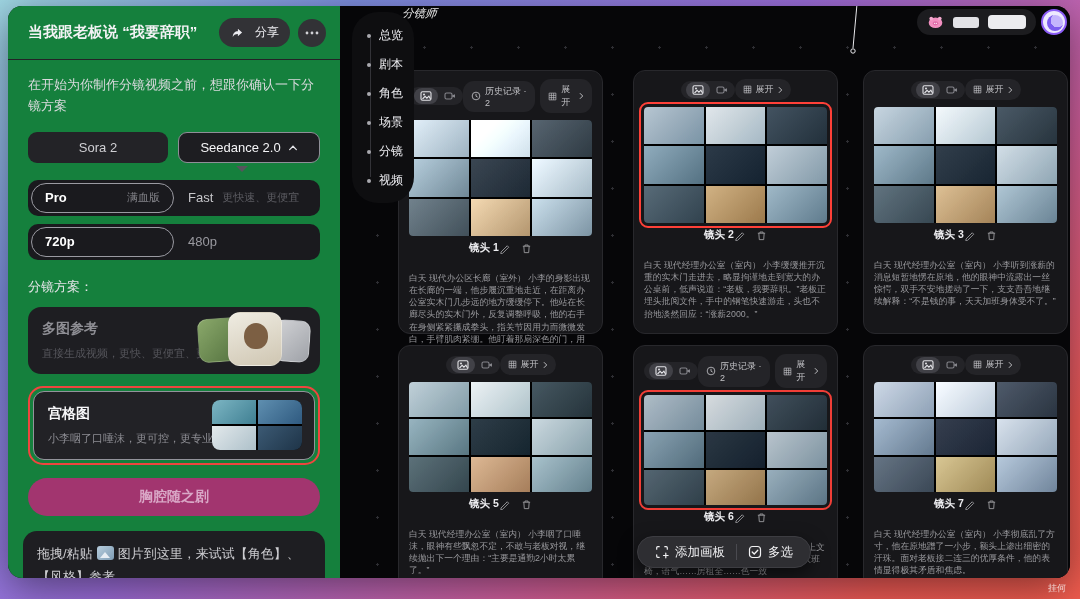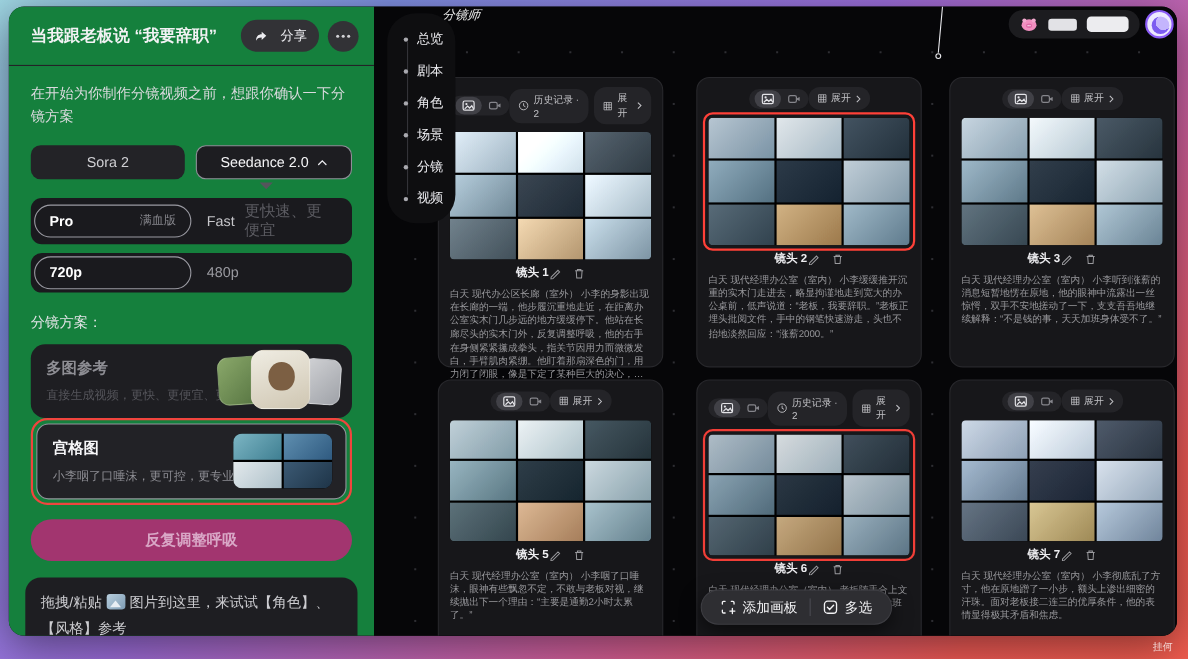--- a/index.html
+++ b/index.html
@@ -17,32 +17,32 @@
   .lp-body{padding:2px 20px 0;flex:1}
   .intro{font-size:13px;color:#dadade;line-height:1.65;margin:12px 0 15px}
   .model-row{display:flex;gap:10px}
   .model-btn{flex:1;height:31px;border-radius:9px;background:#232327;color:#cfcfd3;font-size:13px;display:flex;align-items:center;justify-content:center;gap:7px;cursor:pointer}
   .model-btn.sel{background:#1d1d21;border:1.5px solid #8f8f98;color:#f4f4f6;font-weight:400}
   .ptr{width:0;height:0;border-left:6px solid transparent;border-right:6px solid transparent;border-top:6px solid #55555c;margin:3px 72px 0 auto}
   .opt-group{display:flex;align-items:center;background:#1a1a1e;border-radius:10px;margin-top:8px;padding:3px}
   .opt-outline{flex:1;height:30px;border:1.5px solid #9a9aa2;border-radius:16px;display:flex;align-items:center;justify-content:space-between;padding:0 13px;color:#fff;font-weight:700;font-size:13px;cursor:pointer}
   .opt-outline .odesc{color:#86868c;font-weight:400;font-size:11px}
   .opt-plain{flex:1;display:flex;align-items:center;gap:9px;padding:0 14px;font-size:13px;color:#c6c6ca;cursor:pointer}
-  .opt-plain .odesc{color:#5c5c62;font-size:14px}
+  .opt-plain .odesc{color:#5c5c62;font-size:11px}
   .plan-heading{margin-top:18px;font-size:13px;color:#e4e4e8}
   .plan-card{position:relative;margin-top:11px;background:#1e1e22;border-radius:13px;padding:13px 14px;min-height:62px;cursor:pointer;overflow:hidden}
   .plan-card .ptitle{font-size:14px;font-weight:700;color:#8e8e94}
   .plan-card .pdesc{font-size:11px;color:#55555b;margin-top:8px;white-space:nowrap;overflow:hidden}
   .thumbstack{position:absolute;right:8px;top:50%;transform:translateY(-50%);width:116px;height:58px}
   .thumbstack span{position:absolute;border:1px solid rgba(255,255,255,.16)}
   .t1{left:2px;top:7px;width:44px;height:44px;border-radius:10px;background:linear-gradient(135deg,#8aa86a,#52703e);transform:rotate(-4deg)}
   .t2{left:32px;top:1px;width:54px;height:54px;border-radius:12px;background:linear-gradient(160deg,#efece2,#cfc6b2);z-index:2}
   .t2::after{content:'';position:absolute;left:15px;top:10px;width:24px;height:26px;border-radius:50% 50% 46% 46%;background:#7c5f43}
   .t3{left:78px;top:9px;width:36px;height:42px;border-radius:10px;background:linear-gradient(135deg,#d2d3d6,#9fa2a8);transform:rotate(4deg)}
-  .hlwrap{border:2.5px solid #f0453e;border-radius:15px;padding:3px;}
+  .hlwrap{border:2.5px solid #f0453e;border-radius:15px;padding:3px;margin-top:12px}
   .grid-card{position:relative;background:#222226;border:1px solid #93939b;border-radius:11px;padding:13px 14px;min-height:66px;cursor:pointer}
   .grid-card .ptitle{color:#f6f6f8}
   .grid-card .pdesc{color:#8e8e94}
   .gthumb{position:absolute;right:12px;top:50%;transform:translateY(-50%);width:90px;height:50px;display:grid;grid-template-columns:1fr 1fr;grid-template-rows:1fr 1fr;gap:2px;background:#000;border-radius:8px;overflow:hidden}
   .q1{background:linear-gradient(135deg,#7db6c4,#3f7f92)}.q2{background:linear-gradient(135deg,#5f8fb0,#2f5a80)}
   .q3{background:linear-gradient(135deg,#e3e9ec,#adc0c9)}.q4{background:linear-gradient(135deg,#3c5a74,#1e3448)}
   .confirm{margin-top:13px;height:38px;border-radius:20px;background:#a2356f;color:#d9a7c6;font-size:14px;font-weight:600;display:flex;align-items:center;justify-content:center;cursor:pointer}
   .hint{margin:15px -5px 0;background:#1e1e22;border-radius:14px;padding:12px 14px;font-size:13px;color:#cdcdd1;line-height:1.75}
   .img-chip{display:inline-block;width:17px;height:14px;border-radius:3px;background:linear-gradient(135deg,#b8cede,#7e9cb4);vertical-align:-2px;margin:0 4px;position:relative;overflow:hidden}
   .img-chip::after{content:'';position:absolute;left:3px;top:6px;border-left:5px solid transparent;border-right:5px solid transparent;border-bottom:6px solid #e8eef4}
@@ -79,21 +79,21 @@
   .cc:nth-child(5){background:linear-gradient(135deg,#2e3a46,#16222e)}
   .cc:nth-child(6){background:linear-gradient(135deg,#c3ced6,#8499a6)}
   .cc:nth-child(7){background:linear-gradient(135deg,#5a6b76,#33424c)}
   .cc:nth-child(8){background:linear-gradient(135deg,#cdb28a,#987a52)}
   .cc:nth-child(9){background:linear-gradient(135deg,#a3b8c5,#627a8a)}
   .v1{filter:brightness(1.22) saturate(.8)}.v2{filter:saturate(1.15)}.v3{filter:brightness(1.08)}
   .v5{filter:hue-rotate(-8deg) brightness(1.05)}.v6{filter:saturate(1.1) brightness(.95)}.v7{filter:hue-rotate(10deg) brightness(1.1)}
   .shot-row{display:flex;align-items:center;justify-content:center;margin-top:5px}
   .shot{font-size:10.5px;font-weight:700;color:#ededf0}
   .shot-icons{display:flex;align-items:center;gap:11px}
-  .desc{margin-top:6px;font-size:8.8px;color:#98989c;line-height:1.38;overflow:hidden;display:-webkit-box;-webkit-box-orient:vertical}
+  .desc{margin-top:17px;font-size:8.8px;color:#98989c;line-height:1.38;overflow:hidden;display:-webkit-box;-webkit-box-orient:vertical}
   .cl7{-webkit-line-clamp:7}.cl5{-webkit-line-clamp:5}
   
   .ftoolbar{position:absolute;left:297px;top:530px;height:32px;background:#2e2e32;border:1px solid #3d3d42;border-radius:17px;
     display:flex;align-items:center;padding:0 6px;z-index:20;box-shadow:0 6px 18px rgba(0,0,0,.55)}
   .ft-item{display:flex;align-items:center;gap:6px;padding:0 11px;font-size:12.5px;color:#f2f2f4;font-weight:500;cursor:pointer;height:100%}
   .ft-div{width:1px;height:16px;background:#4a4a50}
   
   .tr-pill{position:absolute;right:34px;top:3px;height:26px;background:#1c1c1f;border-radius:13px;display:flex;align-items:center;gap:9px;padding:0 10px;z-index:9}
   .blur1{width:26px;height:11px;border-radius:3px;background:#e2e2e6;filter:blur(.6px)}
   .blur2{width:38px;height:14px;border-radius:4px;background:#ececef;filter:blur(.6px)}
@@ -177,21 +177,21 @@
           <div class="ptitle">宫格图</div>
           <div class="pdesc">小李咽了口唾沫，更可控，更专业</div>
           <div class="gthumb">
               <span class="q1"></span>
               <span class="q2"></span>
               <span class="q3"></span>
               <span class="q4"></span>
             </div>
         </div>
       </div>
-      <div class="confirm">反复调整呼吸</div>
+      <div class="confirm">胸腔随之剧</div>
       <div class="hint"><span>拖拽/粘贴</span><span class="img-chip"></span><span>图片到这里，来试试【角色】、【风格】参考</span></div>
     </div>
   </div>
 
   <div class="nav">
     <div class="nav-item">
         <span class="nav-dot"></span>
         <span class="nav-label">总览</span>
       </div>
     <div class="nav-item">

